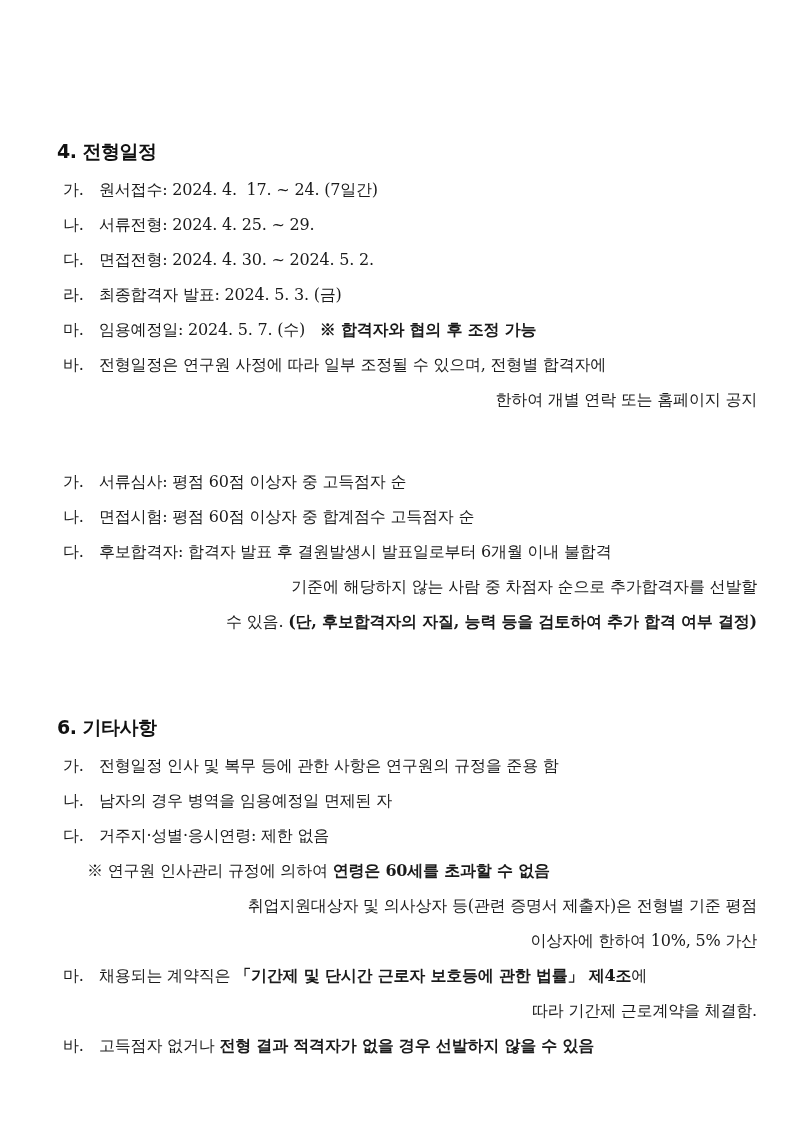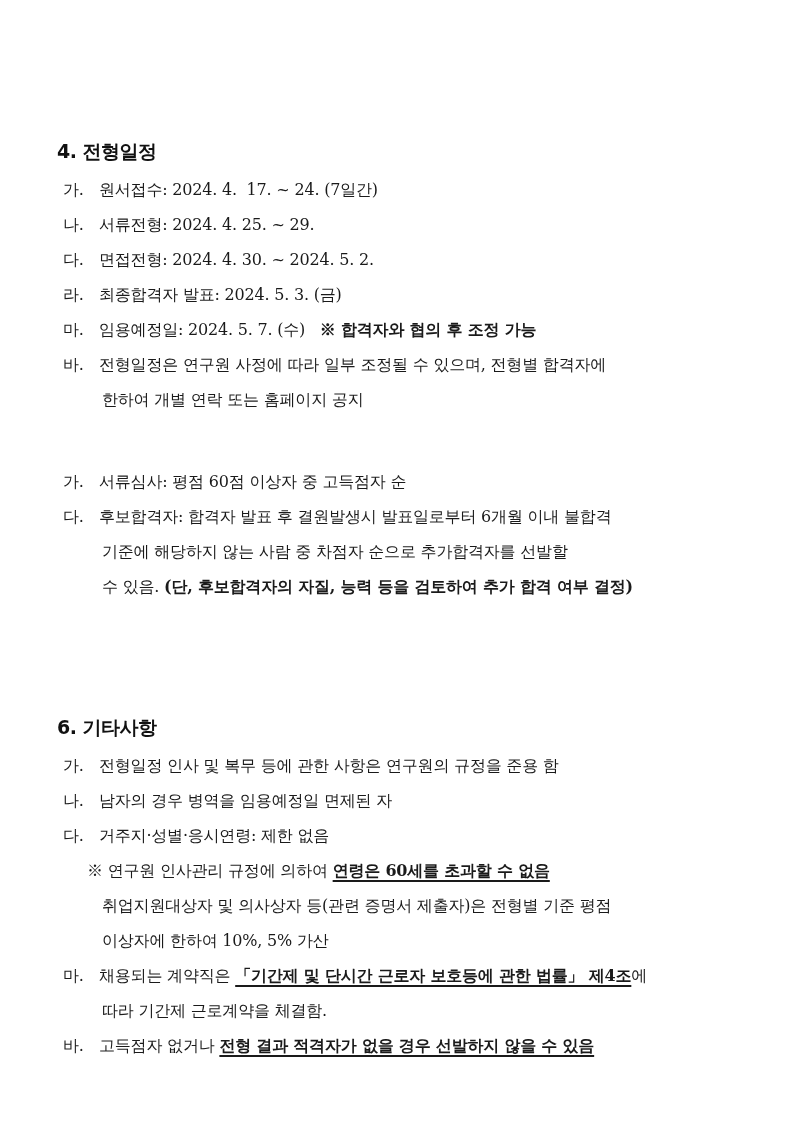--- a/index.html
+++ b/index.html
@@ -4,44 +4,45 @@
 <style>
   html, body { margin: 0; padding: 0; background: #ffffff; }
   body { width: 800px; height: 1132px; position: relative; overflow: hidden;
          font-family: "DejaVu Serif", "Liberation Serif", serif; color: #1a1a1a; }
   .page { position: absolute; left: 0; top: 0; width: 800px; height: 1132px; margin-top: 48px; }
   .section { position: absolute; left: 57px; width: 700px; }
   .heading { font-family: "DejaVu Sans", "Liberation Sans", sans-serif; font-weight: bold;
              font-size: 19px; color: #111; letter-spacing: -0.5px; height: 30px; line-height: 30px; margin-bottom: 6px; }
   .line { font-size: 16px; line-height: 35px; height: 35px; white-space: nowrap; letter-spacing: -0.2px; }
   .item { padding-left: 6px; }
-  .cont { padding-left: 45px; }
+  .cont { padding-left: 45px; text-align: right; }
   .note { padding-left: 30px; }
   .mk { display: inline-block; width: 36px; }
   .b { font-weight: bold; }
-  .u { text-decoration: underline; text-underline-offset: 4px; text-decoration-thickness: 1.5px; }
+  .u { text-underline-offset: 4px; text-decoration-thickness: 1.5px; }
 </style>
 </head>
 <body>
 
 <div class="page">
 
   <div class="section" style="top:88px;">
     <div class="heading">4. 전형일정</div>
     <div class="line item"><span class="mk">가.</span><span style="white-space:pre">원서접수: 2024. 4.  17. ~ 24. (7일간)</span></div>
     <div class="line item"><span class="mk">나.</span><span>서류전형: 2024. 4. 25. ~ 29.</span></div>
     <div class="line item"><span class="mk">다.</span><span>면접전형: 2024. 4. 30. ~ 2024. 5. 2.</span></div>
     <div class="line item"><span class="mk">라.</span><span>최종합격자 발표: 2024. 5. 3. (금)</span></div>
     <div class="line item"><span class="mk">마.</span><span>임용예정일: 2024. 5. 7. (수)</span>&nbsp;&nbsp;&nbsp;<span class="b">※ 합격자와 협의 후 조정 가능</span></div>
     <div class="line item"><span class="mk">바.</span><span>전형일정은 연구원 사정에 따라 일부 조정될 수 있으며, 전형별 합격자에</span></div>
     <div class="line cont">한하여 개별 연락 또는 홈페이지 공지</div>
   </div>
 
   <div class="section" style="top:416px;">
     <div class="line item"><span class="mk">가.</span><span>서류심사: 평점 60점 이상자 중 고득점자 순</span></div>
+    <div class="line item"><span class="mk">나.</span><span>면접시험: 평점 60점 이상자 중 합계점수 고득점자 순</span></div>
     <div class="line item"><span class="mk">다.</span><span>후보합격자: 합격자 발표 후 결원발생시 발표일로부터 6개월 이내 불합격</span></div>
     <div class="line cont">기준에 해당하지 않는 사람 중 차점자 순으로 추가합격자를 선발할</div>
     <div class="line cont"><span>수 있음. </span><span class="b">(단, 후보합격자의 자질, 능력 등을 검토하여 추가 합격 여부 결정)</span></div>
   </div>
 
   <div class="section" style="top:664px;">
     <div class="heading">6. 기타사항</div>
     <div class="line item"><span class="mk">가.</span><span>전형일정 인사 및 복무 등에 관한 사항은 연구원의 규정을 준용 함</span></div>
     <div class="line item"><span class="mk">나.</span><span>남자의 경우 병역을 임용예정일 면제된 자</span></div>
     <div class="line item"><span class="mk">다.</span><span>거주지·성별·응시연령: 제한 없음</span></div>

